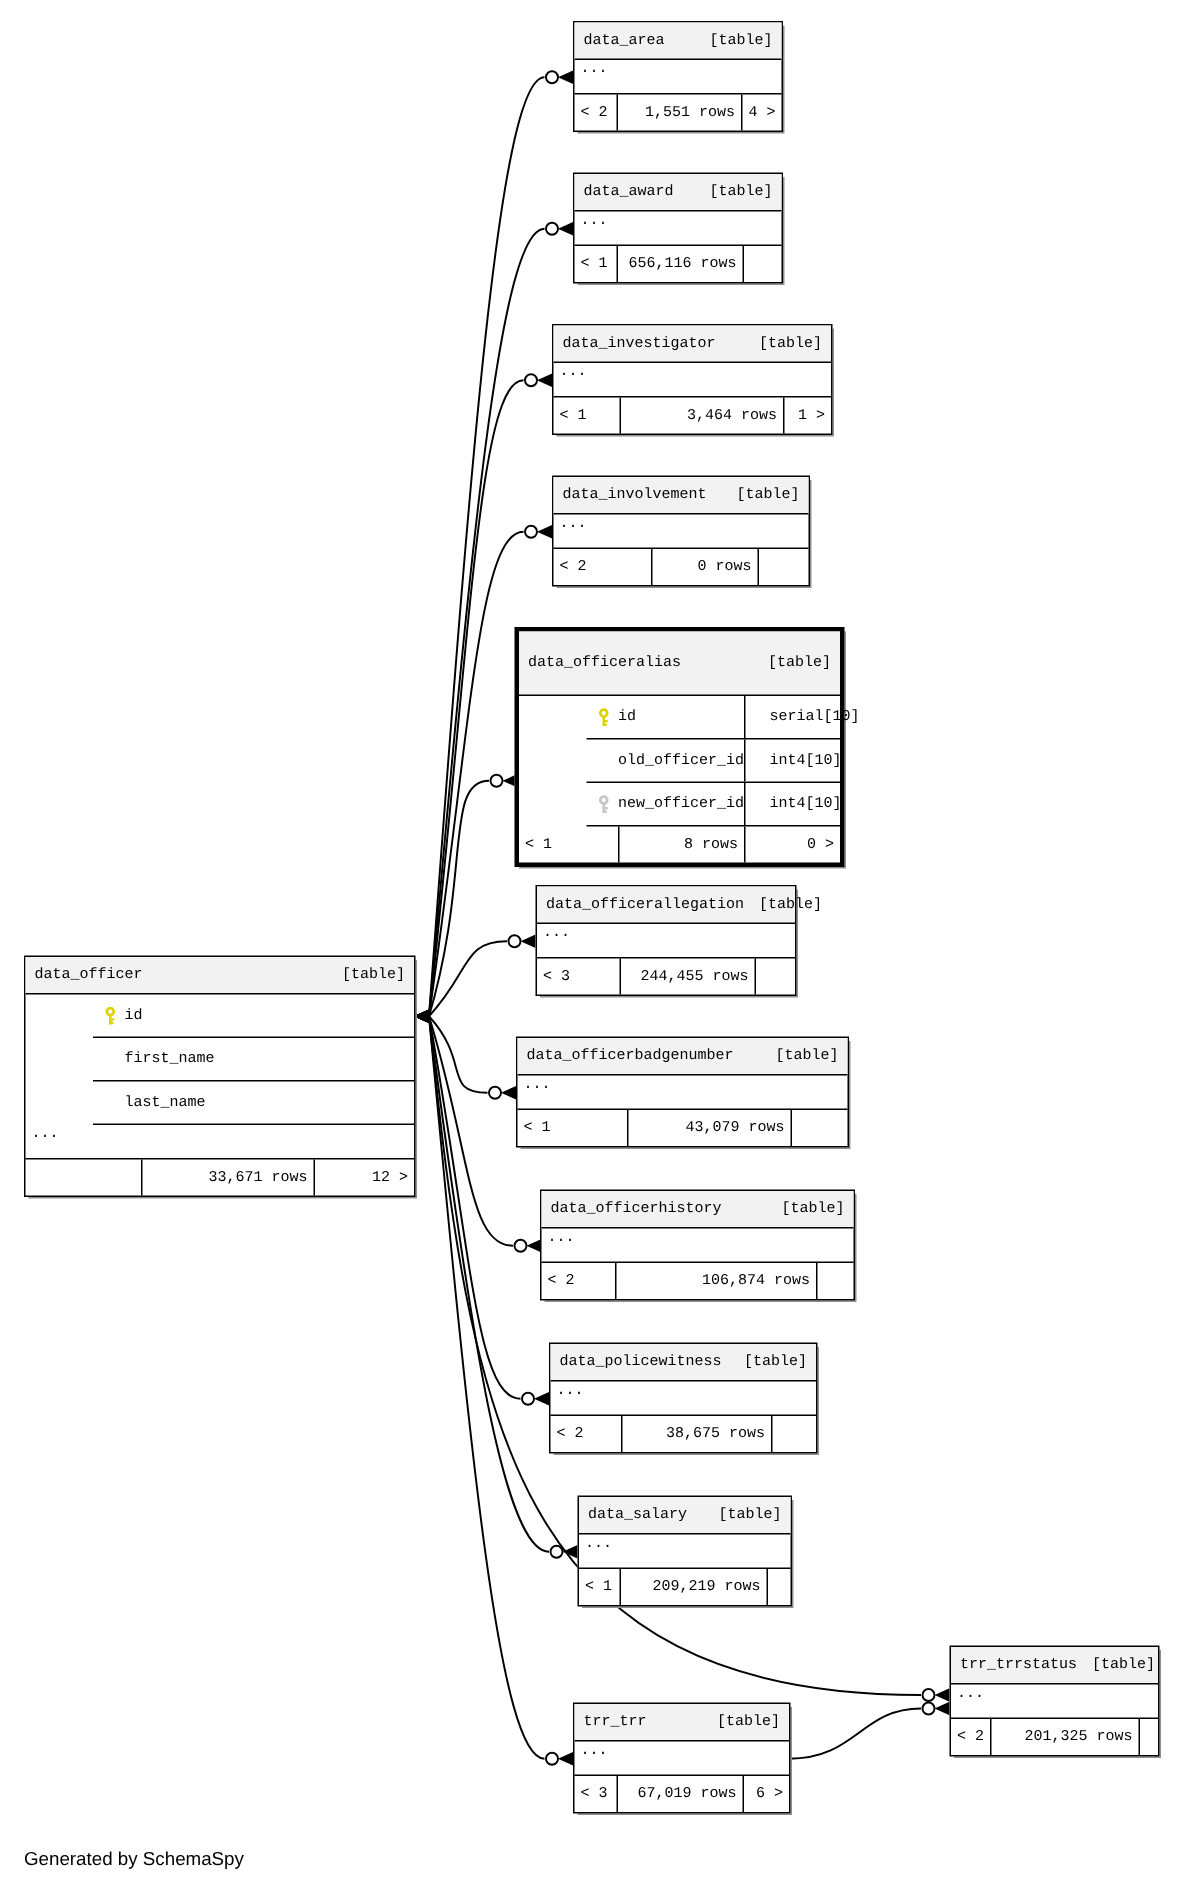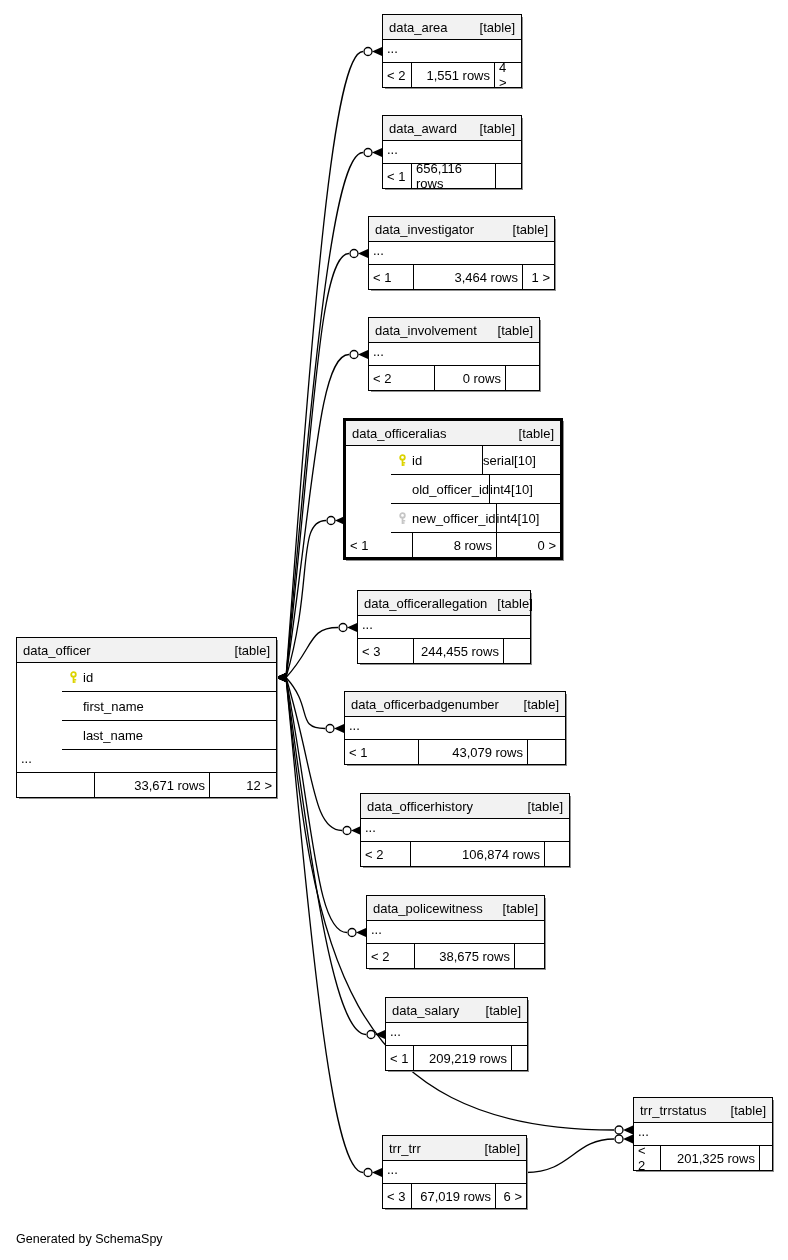--- a/index.html
+++ b/index.html
@@ -1,31 +1,31 @@
 <!DOCTYPE html>
 <html><head>
 <meta charset="utf-8">
 <style>
   html,body{margin:0;padding:0;background:#ffffff;}
   body{position:relative;width:788px;height:1260px;overflow:hidden;
        font-family:"Liberation Sans",sans-serif;color:#000;}
   #edges{position:absolute;left:0;top:0;pointer-events:none;}
   .tbl{position:absolute;background:#fff;border:1px solid #000;
-       box-shadow:2px 2px 0 -1px #8f8f8f;font-size:13px;box-sizing:border-box;}
+       box-shadow:2px 2px 0 -1px #8f8f8f;font-size:10px;box-sizing:border-box;font-family:Liberation Mono, monospace;}
   .tbl.focal{border-width:3px;}
   .hdr{display:flex;justify-content:space-between;align-items:center;gap:10px;
        background:#f2f2f2;border-bottom:1px solid #000;height:25px;
        padding:0 6px;box-sizing:border-box;white-space:nowrap;}
   .colrow{display:flex;align-items:center;height:29px;border-bottom:1px solid #000;
           padding:0 0 0 6px;box-sizing:border-box;white-space:nowrap;margin-left:45px;}
   .keyicon{width:15px;display:inline-flex;align-items:center;flex:none;}
   .keyicon.pk svg *{stroke:#dcd300;}
   .keyicon.fk svg *{stroke:#c6c6c6;}
-  .typ{margin-left:auto;border-left:1px solid #000;width:78px;align-self:stretch;
-       display:flex;align-items:center;padding-left:0;box-sizing:border-box;}
+  .typ{margin-left:auto;border-left:1px solid #000;width:64px;align-self:stretch;
+       display:flex;align-items:center;padding-left:16px;box-sizing:border-box;}
   .dots{height:23px;display:flex;align-items:flex-start;padding:1px 0 0 4px;
         border-bottom:1px solid #000;box-sizing:border-box;}
   .ftr{display:flex;height:24px;align-items:stretch;}
   .ftr .c{display:flex;align-items:center;padding:0 4px;box-sizing:border-box;flex:none;}
   .ftr .c + .c{border-left:1px solid #000;}
   .ftr .grow{flex:1;justify-content:flex-end;}
   .ftr .rt{justify-content:flex-end;}
   #note{position:absolute;left:16px;top:1232px;font-size:12.5px;}
 </style>
 </head>
@@ -131,21 +131,21 @@
   </div>
   <div class="dots">...</div>
   <div class="ftr">
     <span class="c" style="width:65px">&lt; 2</span>
     <span class="c grow">0 rows</span>
     <span class="c rt" style="width:34px"></span>
   </div>
 </div>
 
 <div class="tbl focal" style="left:343px;top:418px;width:220px">
-  <div class="hdr" style="height:25px">
+  <div class="hdr" style="height:43px">
     <span>data_officeralias</span>
     <span>[table]</span>
   </div>
   <div class="colrow">
     <span class="keyicon pk">
         <svg width="11" height="13" viewBox="0 0 11 13">
           <circle cx="5.5" cy="3.4" r="2.3" fill="none" stroke-width="1.8"></circle>
           <line x1="5.5" y1="5.6" x2="5.5" y2="12" stroke-width="1.7"></line>
           <line x1="5.5" y1="8.8" x2="8.2" y2="8.8" stroke-width="1.5"></line>
           <line x1="5.5" y1="11" x2="7.6" y2="11" stroke-width="1.5"></line>

